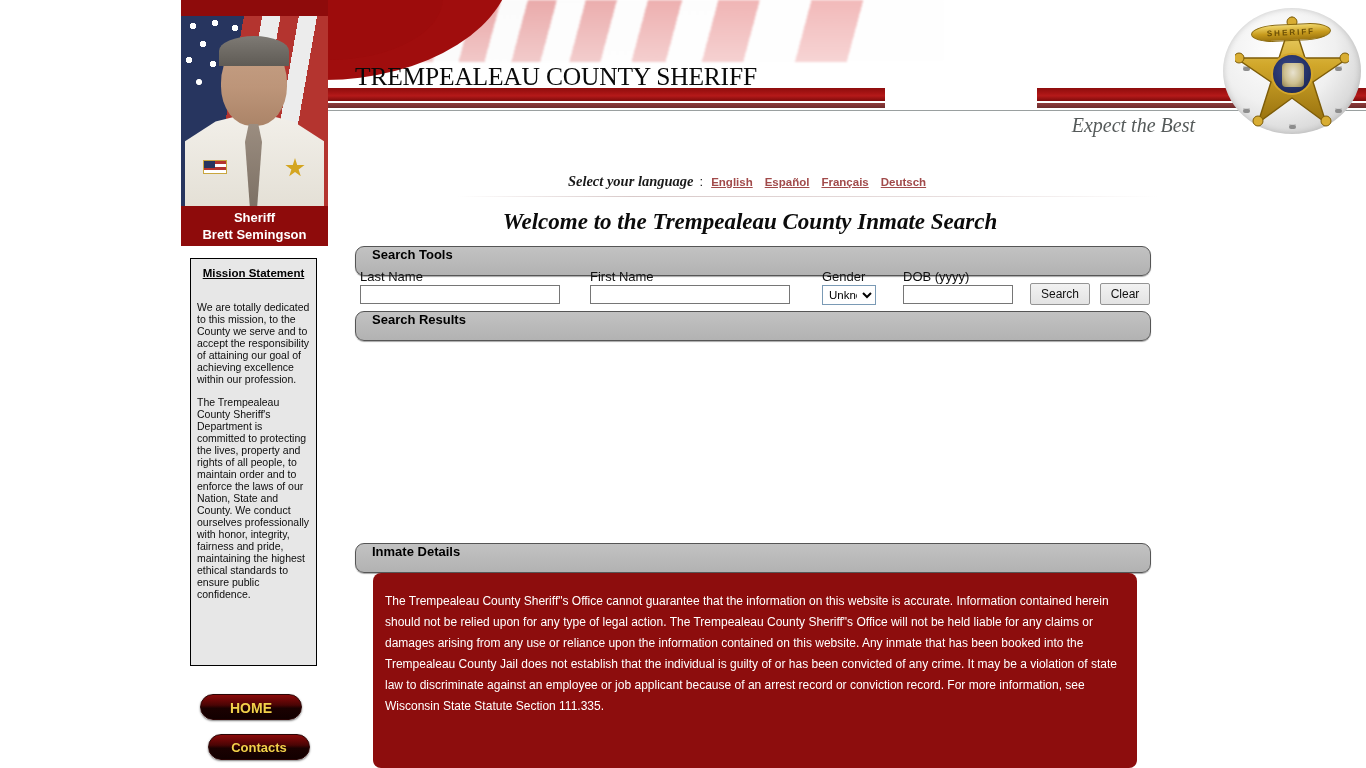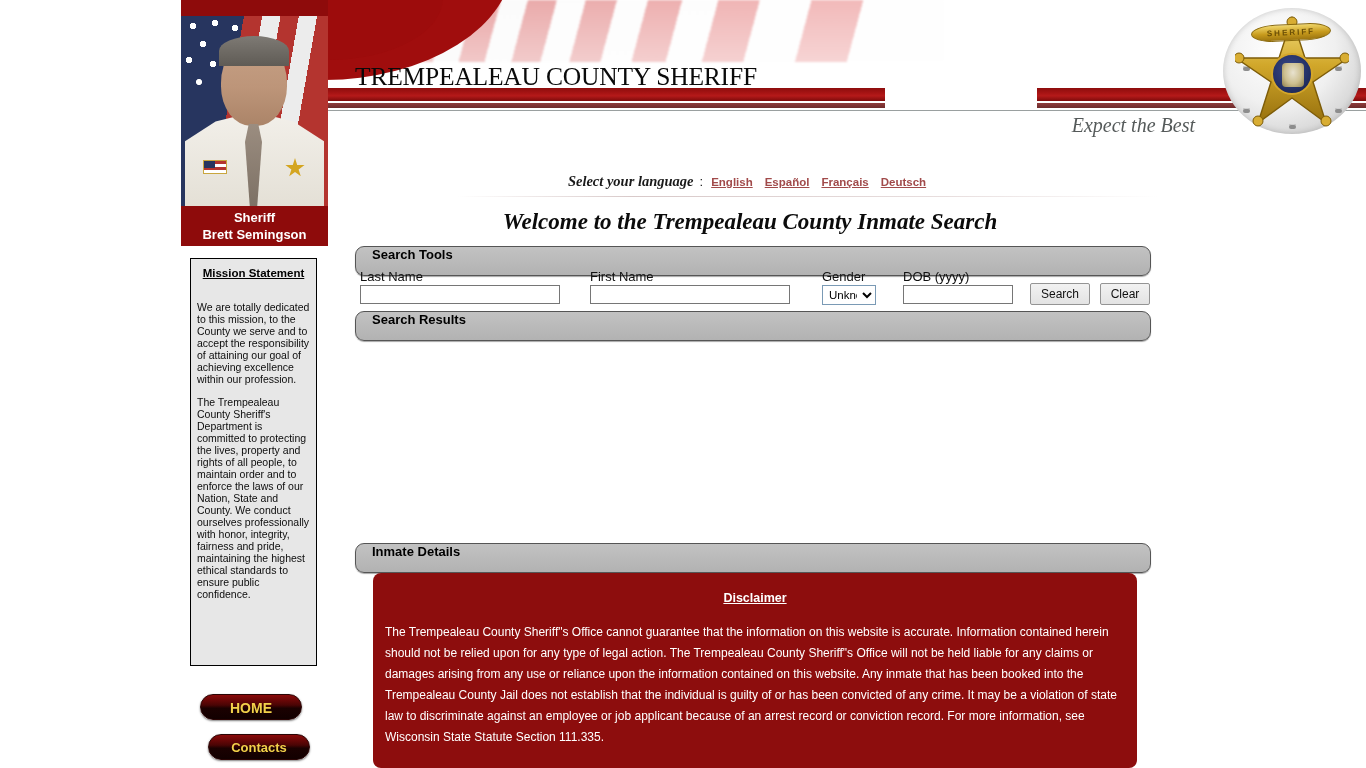--- a/index.html
+++ b/index.html
@@ -413,17 +413,16 @@
   <div class="mission-box">
     <div class="mission-title">Mission Statement</div>
     <p class="mission-p">We are totally dedicated to this mission, to the County we serve and to accept the responsibility of attaining our goal of achieving excellence within our profession.</p>
     <p class="mission-p">The Trempealeau County Sheriff's Department is committed to protecting the lives, property and rights of all people, to maintain order and to enforce the laws of our Nation, State and County. We conduct ourselves professionally with honor, integrity, fairness and pride, maintaining the highest ethical standards to ensure public confidence.</p>
   </div>
 
   <div class="nav-btn" id="btn-home">HOME</div>
   <div class="nav-btn" id="btn-contacts">Contacts</div>
 
   <div class="disclaimer-box">
-    <div class="disclaimer-title">Disclaimer</div>
     <div class="disclaimer-text">The Trempealeau County Sheriff"s Office cannot guarantee that the information on this website is accurate.  Information contained herein should not be relied upon for any type of legal action.  The Trempealeau County Sheriff"s Office will not be held liable for any claims or damages arising from any use or reliance upon the information contained on this website.  Any inmate that has been booked into the Trempealeau County Jail does not establish that the individual is guilty of or has been convicted of any crime.  It may be a violation of state law to discriminate against an employee or job applicant because of an arrest record or conviction record.  For more information, see Wisconsin State Statute Section 111.335.</div>
   </div>
 
 </div>
 
 </body></html>

